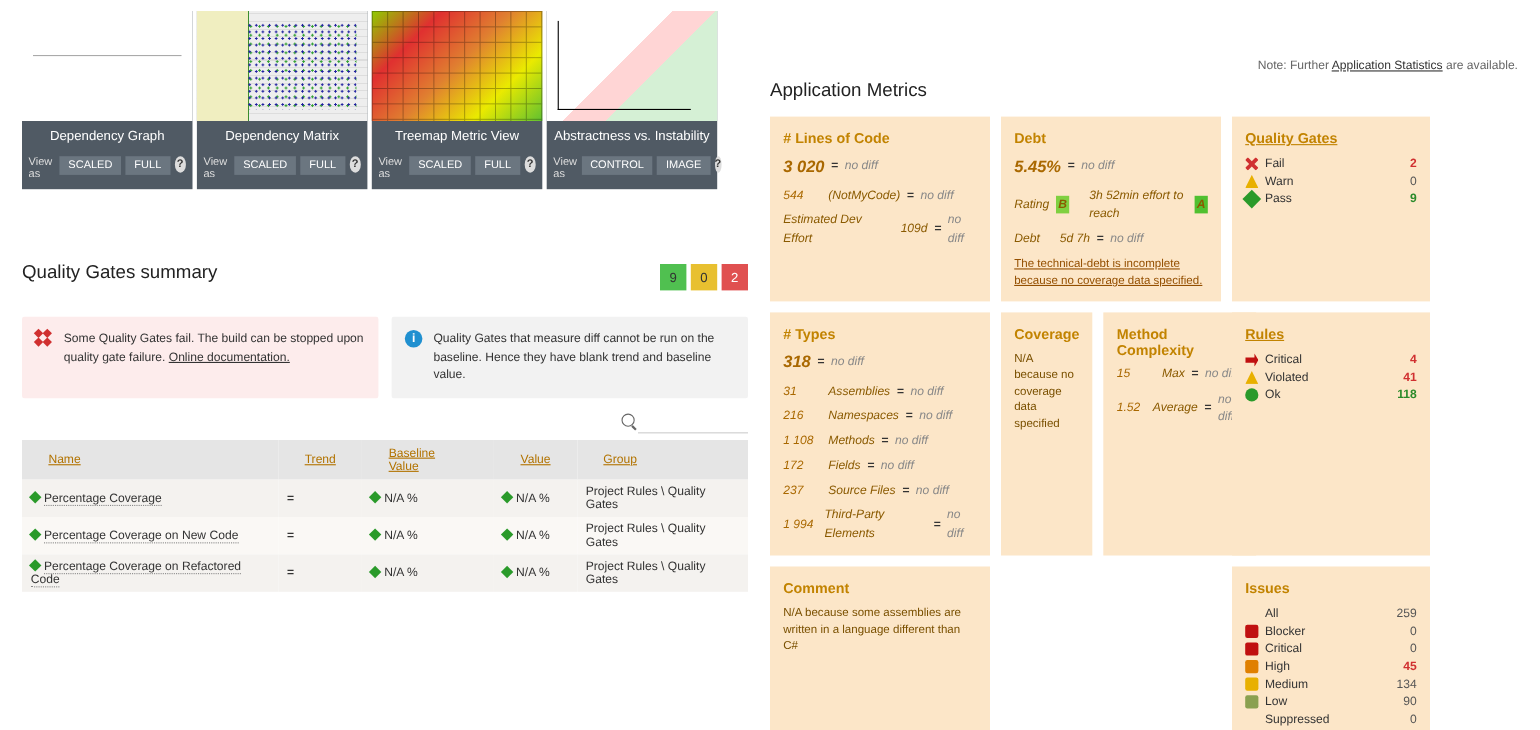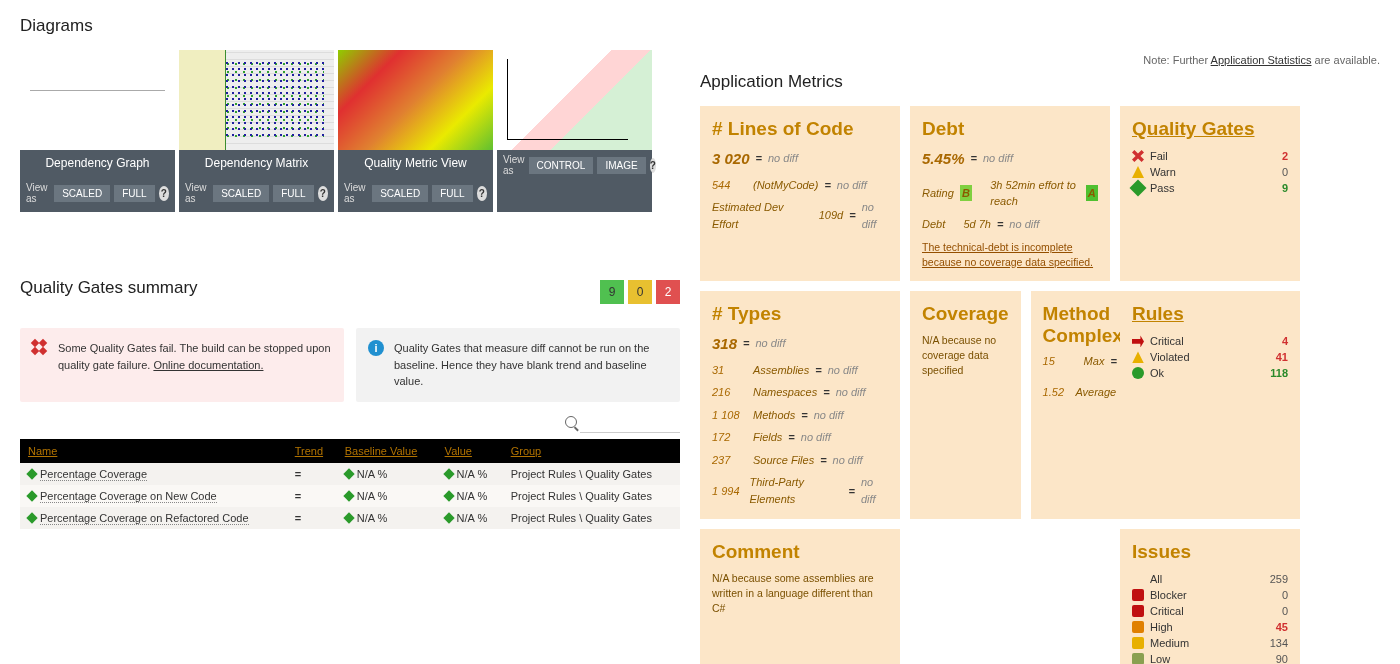--- a/index.html
+++ b/index.html
@@ -2,28 +2,28 @@
 <html><head>
 <meta charset="utf-8">
 <style>
 * { box-sizing: border-box; margin: 0; padding: 0; }
 body { font-family: Arial, Helvetica, sans-serif; font-size: 12px; color: #333; background: #fff; width: 1400px; }
 .main-wrap { display: flex; gap: 20px; padding: 10px 20px; }
 .left-col { width: 660px; flex-shrink: 0; }
 .right-col { flex: 1; }
 
 h2 { font-size: 17px; font-weight: 500; color: #222; margin: 6px 0 14px; }
-h3 { font-size: 19px; font-weight: 700; color: #c28300; }
+h3 { font-size: 13px; font-weight: 700; color: #c28300; }
 
 
 .diagrams-row { display: flex; gap: 4px; }
 .diagram-card { width: 155px; background: #505a64; color: #fff; }
 .diagram-thumb { width: 155px; height: 100px; background: #f5f5e0; position: relative; overflow: hidden; }
 .diagram-title { text-align: center; font-size: 12px; padding: 6px 2px 8px; font-weight: 400; }
-.diagram-footer { display: flex; align-items: center; gap: 4px; padding: 4px 6px 8px; font-size: 10px; }
+.diagram-footer { display: flex; align-items: flex-start; gap: 4px; padding: 4px 6px 8px; font-size: 10px; }
 .diagram-footer .view-as { color: #ddd; }
 .diagram-btn { background: #6b7680; color: #fff; padding: 3px 8px; font-size: 10px; cursor: pointer; border: none; }
 .help-circle { width: 15px; height: 15px; border-radius: 50%; background: #ddd; color: #333; display: inline-flex; align-items: center; justify-content: center; font-size: 10px; font-weight: 700; cursor: pointer; }
 
 
 .thumb-dep { background: #fff; }
 .thumb-dep::before { content: ""; position: absolute; inset: 40px 10px; border-top: 1px solid #aaa; }
 .thumb-matrix { background: linear-gradient(90deg,#f0eec0 0 30%, #3c8d2f 30% 30.5%, transparent 30.5%), repeating-linear-gradient(0deg,#eee,#eee 6px,#ddd 6px,#ddd 7px); }
 .thumb-matrix::after { content:""; position:absolute; inset:10px 10px 10px 45px; background-image: radial-gradient(#2020a0 1px, transparent 1px), radial-gradient(#30a030 1px, transparent 1px); background-size: 6px 6px, 8px 8px; }
 .thumb-treemap { background: linear-gradient(135deg,#8fce00,#e03030,#e08030,#eaea00,#60c030); }
@@ -83,35 +83,34 @@
 .ii-red span { background:#d03030; transform:rotate(45deg); }
 .ii-blue { width:16px; height:16px; border-radius:50%; background:#2090d0; color:#fff; display:flex; align-items:center; justify-content:center; font-weight:700; font-size:11px; }
 .doclink { text-decoration: underline; }
 
 .search-row { text-align:right; margin-top:14px; }
 .search-ico { display:inline-block; width:12px; height:12px; border:1.5px solid #666; border-radius:50%; position:relative; }
 .search-ico::after { content:""; position:absolute; right:-3px; bottom:-3px; width:5px; height:1.5px; background:#666; transform:rotate(45deg); }
 .search-box { width:100px; border:none; border-bottom:1px solid #ccc; padding:2px; font-size:11px; }
 
 table.qg-table { width:100%; border-collapse:collapse; margin-top:6px; font-size:11px; }
-table.qg-table th { text-align:left; background:#000000; color:#b27300; font-weight:400; padding:6px 8px; text-decoration: underline; }
+table.qg-table th { text-align:left; background:#e5e5e5; color:#b27300; font-weight:400; padding:6px 24px; text-decoration: underline; }
 table.qg-table td { padding:5px 8px; background:#f4f2ef; vertical-align: middle; }
 table.qg-table tr:nth-child(even) td { background:#faf8f5; }
 .diamond { width:8px; height:8px; display:inline-block; transform:rotate(45deg); margin-right:4px; }
 .d-green{background:#2a9a2a;}
 .eq-sign { font-weight:700; color:#333; }
 .dotted { border-bottom:1px dotted #888; }
 </style>
 </head>
 <body>
 
 <div class="main-wrap">
 
   <div class="left-col">
-    <h2>Diagrams</h2>
     <div class="diagrams-row">
       <div class="diagram-card">
         <div class="diagram-thumb thumb-dep"></div>
         <div class="diagram-title">Dependency Graph</div>
         <div class="diagram-footer">
           <span class="view-as">View as</span>
           <button class="diagram-btn">SCALED</button>
           <button class="diagram-btn">FULL</button>
           <span class="help-circle">?</span>
         </div>
@@ -121,30 +120,31 @@
         <div class="diagram-title">Dependency Matrix</div>
         <div class="diagram-footer">
           <span class="view-as">View as</span>
           <button class="diagram-btn">SCALED</button>
           <button class="diagram-btn">FULL</button>
           <span class="help-circle">?</span>
         </div>
       </div>
       <div class="diagram-card">
         <div class="diagram-thumb thumb-treemap"></div>
-        <div class="diagram-title">Quality Metric View</div>
+        <div class="diagram-title">Treemap Metric View</div>
         <div class="diagram-footer">
           <span class="view-as">View as</span>
           <button class="diagram-btn">SCALED</button>
           <button class="diagram-btn">FULL</button>
           <span class="help-circle">?</span>
         </div>
       </div>
       <div class="diagram-card">
         <div class="diagram-thumb thumb-abstract"></div>
+        <div class="diagram-title">Abstractness vs. Instability</div>
         <div class="diagram-footer">
           <span class="view-as">View as</span>
           <button class="diagram-btn">CONTROL</button>
           <button class="diagram-btn">IMAGE</button>
           <span class="help-circle">?</span>
         </div>
       </div>
     </div>
 
     <div class="section-header">

